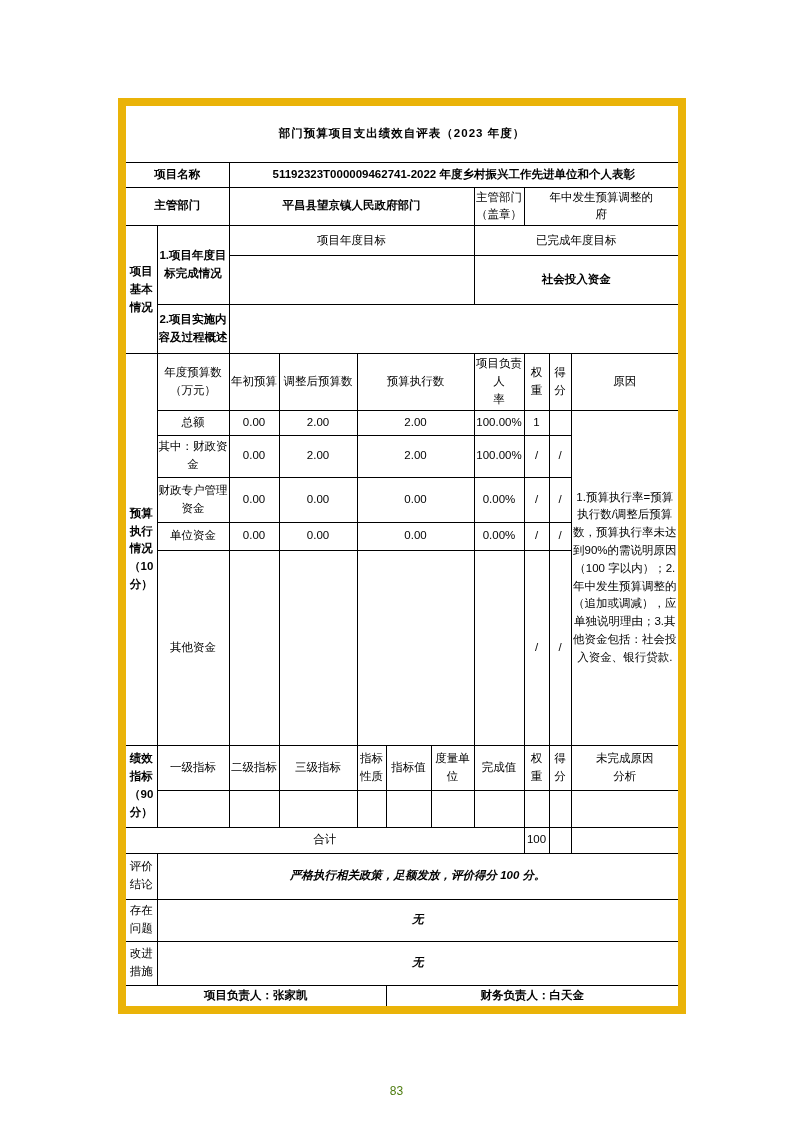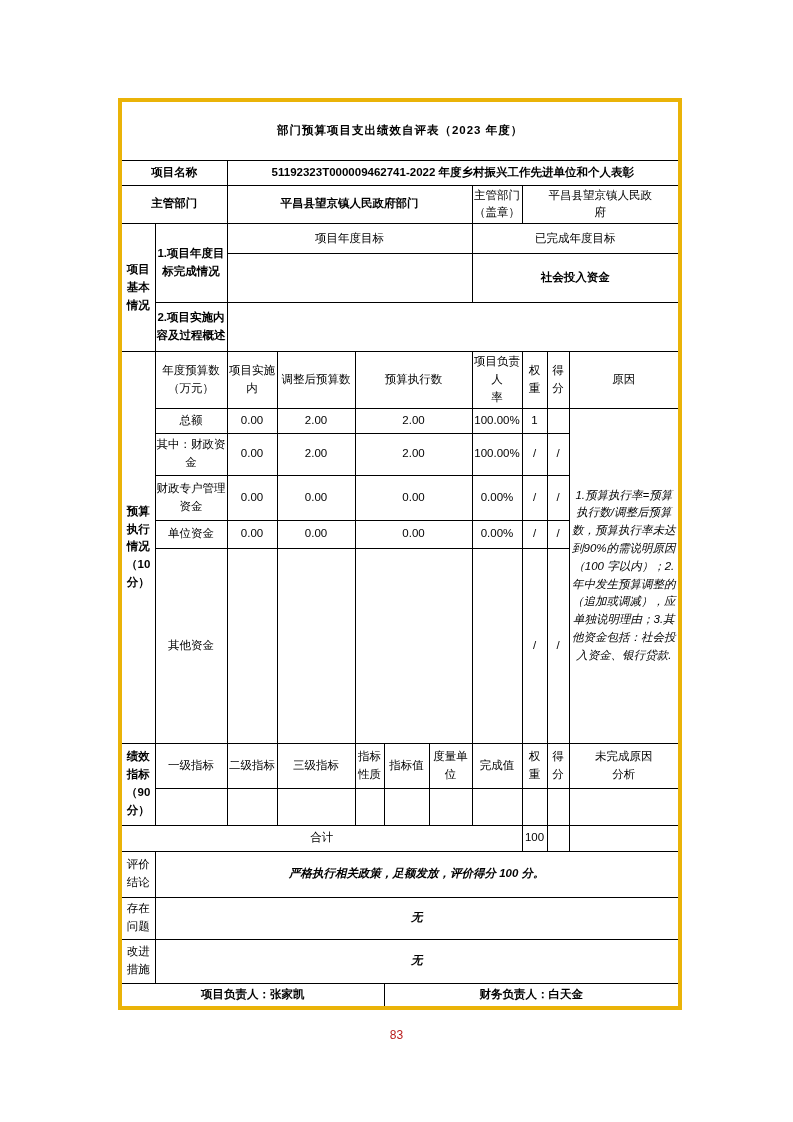--- a/index.html
+++ b/index.html
@@ -10,21 +10,21 @@
     background: #ffffff;
     font-family: "Liberation Sans", sans-serif;
     color: #000;
   }
   table.main {
     position: absolute;
     left: 118px; top: 98px;
     width: 560px;
     border-collapse: collapse;
     table-layout: fixed;
-    border: 4px solid #eab308;
+    border: 8px solid #eab308;
   }
   table.main td {
     border: 1px solid #000;
     font-size: 11.5px;
     line-height: 1.55;
     text-align: center;
     vertical-align: middle;
     padding: 1px;
     white-space: pre-line;
     overflow: hidden;
@@ -33,33 +33,32 @@
   td.title-cell {
     font-size: 18px;
     font-weight: bold;
     letter-spacing: 1px;
   }
   td.left { text-align: left; padding-left: 3px; font-weight: bold; }
   td.italic { font-style: italic; }
   td.vlabel { line-height: 2.0; font-weight: bold; }
   td.reason {
     text-align: left;
-    font-style: italic;
     font-size: 12px;
     line-height: 1.85;
     padding: 2px 2px;
     margin-left: 12px;
   }
   .pagenum {
     position: absolute;
-    top: 1028px; left: 0;
+    top: 1084px; left: 0;
     width: 100%;
     text-align: center;
     font-size: 12px;
-    color: #b91c1c;
+    color: #4d7c0f;
   }
 </style>
 </head>
 <body>
 
 <div class="page">
   <table class="main">
     <colgroup>
       <col style="width:35px">
         <col style="width:72px">
@@ -82,21 +81,21 @@
     <tr style="height:25px">
       <td colspan="2" class="left">项目名称</td>
       <td colspan="9" class="left">51192323T000009462741-2022 年度乡村振兴工作先进单位和个人表彰</td>
     </tr>
 
     <tr style="height:37px">
       <td colspan="2" class="left">主管部门</td>
       <td colspan="5" class="left">平昌县望京镇人民政府部门</td>
       <td>主管部门
 （盖章）</td>
-      <td colspan="3">平昌县望京镇人民政
+      <td colspan="3">年中发生预算调整的
 府</td>
     </tr>
 
     <tr style="height:30px">
       <td rowspan="3" class="vlabel">项目
 基本
 情况</td>
       <td rowspan="2" class="left">1.项目年度目
 标完成情况</td>
       <td colspan="5">项目年度目标</td>
@@ -113,21 +112,21 @@
     </tr>
 
     <tr style="height:45px">
       <td rowspan="6" class="vlabel">预算
 执行
 情况
 （10
 分）</td>
       <td>年度预算数
 （万元）</td>
-      <td>项目实施内</td>
+      <td>年初预算</td>
       <td>调整后预算数</td>
       <td colspan="3">预算执行数</td>
       <td>项目负责人
 率</td>
       <td>权
 重</td>
       <td>得
 分</td>
       <td>原因</td>
     </tr>

